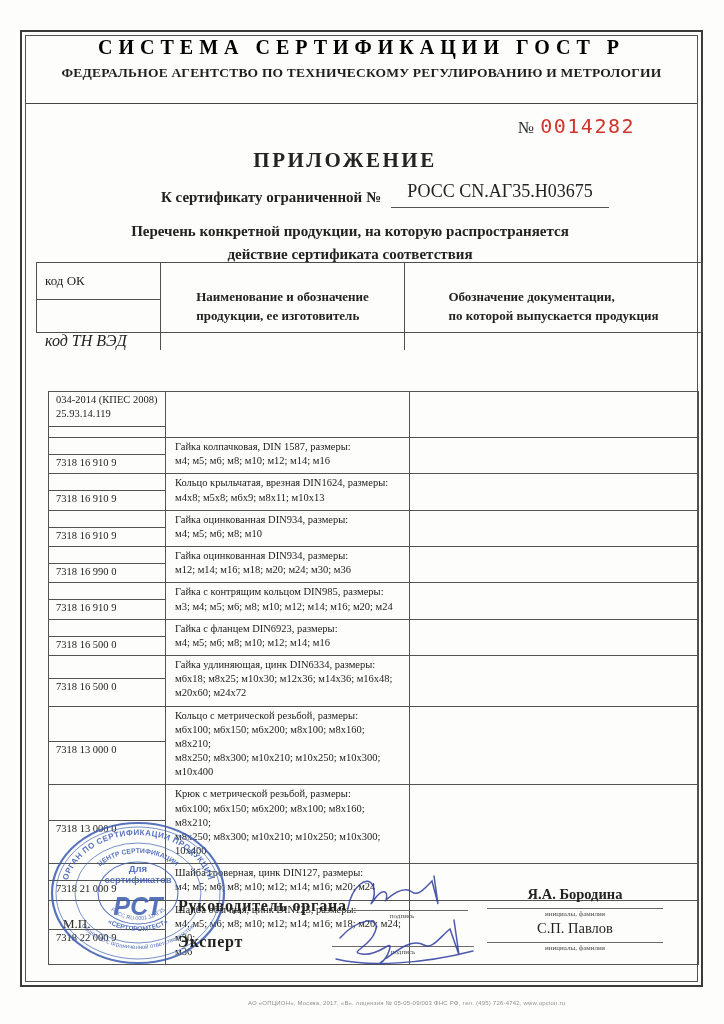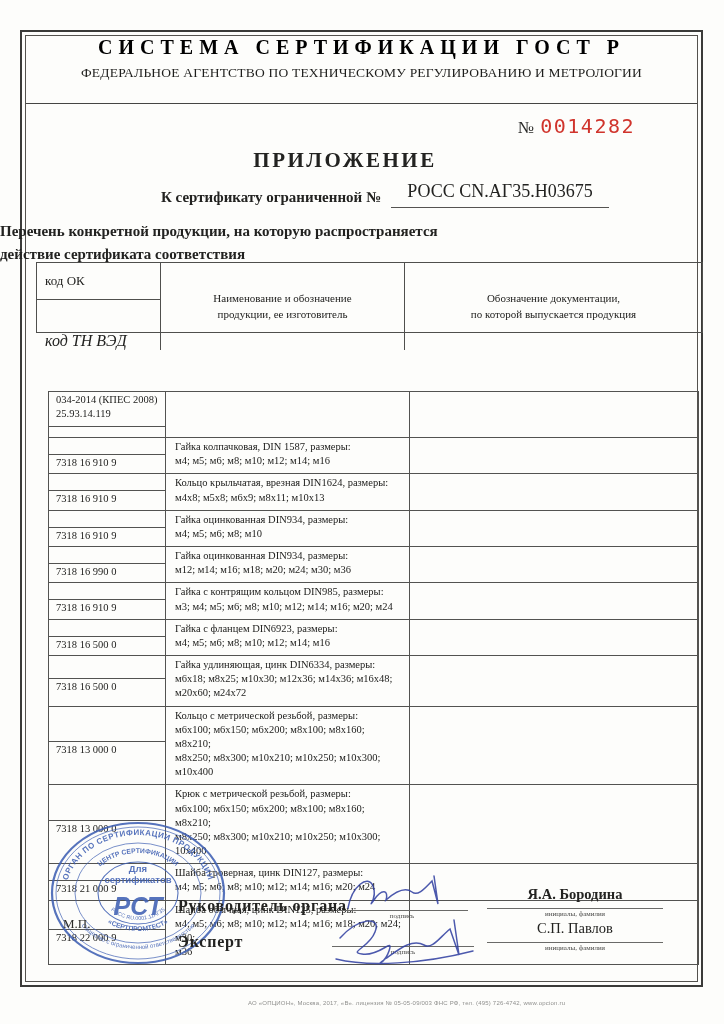--- a/index.html
+++ b/index.html
@@ -7,39 +7,39 @@
     width:724px;height:1024px;position:relative;background:#fdfdfb;
     font-family:"Liberation Serif", serif;color:#222220;overflow:hidden;
   }
   .abs{position:absolute;}
   
   .frame{left:20px;top:30px;width:679px;height:953px;border:2.5px solid #3b3b39;}
   .frame-inner{position:absolute;left:3px;top:3px;right:3px;bottom:3px;border:1px solid#54524e;pointer-events:none;}
   
   .header-band{left:26px;top:36px;width:671px;height:67px;border-bottom:1.5px solid #454543;text-align:center;}
   .sys-title{font-weight:bold;font-size:20px;letter-spacing:6px;color:#000000;}
-  .agency{margin-top:6px;font-weight:normal;font-size:13.5px;letter-spacing:0.2px;color:#1e1e1c;}
+  .agency{margin-top:6px;font-weight:bold;font-size:13.5px;letter-spacing:0.2px;color:#1e1e1c;}
   
   .number-line{left:518px;top:114px;display:flex;align-items:baseline;gap:6px;}
   .num-sign{font-size:17px;color:#2a2a28;}
   .num-digits{font-family:"DejaVu Sans Mono", monospace;font-size:20px;letter-spacing:1.5px;color:#d0342c;}
   
   .appendix{left:0;top:148px;width:690px;text-align:center;font-weight:bold;font-size:21px;letter-spacing:2.5px;color:#232321;}
   .cert-line{left:0;top:186px;width:770px;display:flex;justify-content:center;align-items:baseline;}
   .cert-label{font-weight:bold;font-size:15px;}
   .cert-num-u{margin-left:10px;border-bottom:1.1px solid #555351;min-width:218px;text-align:center;}
   .cert-num-u span{position:relative;top:-5px;font-size:18px;}
-  .subtitle{left:0;top:220px;width:700px;font-weight:bold;font-size:15px;line-height:1.5;white-space:pre-line;}
+  .subtitle{left:0;top:220px;width:700px;text-align:center;font-weight:bold;font-size:15px;line-height:1.5;white-space:pre-line;}
   
   .thead{left:36px;top:262px;width:665px;height:69px;border:1.2px solid #4f4f4d;display:grid;grid-template-columns:124px 244px 1fr;}
   .th-c1{border-right:1px solid #4f4f4d;display:flex;flex-direction:column;gap:32px;}
   .th-c1-top{height:36px;border-bottom:1px solid #4f4f4d;display:flex;align-items:center;padding-left:8px;font-size:13px;}
   .th-c1-bot{flex:1;display:flex;align-items:center;padding-left:8px;font-size:16px;font-style:italic;}
   .th-c2{border-right:1px solid #4f4f4d;}
-  .th-c2,.th-c3{display:flex;align-items:center;justify-content:center;text-align:center;font-weight:normal;font-size:11px;line-height:1.45;white-space:pre-line;}
+  .th-c2,.th-c3{display:flex;align-items:center;justify-content:center;text-align:left;font-weight:bold;font-size:13px;line-height:1.45;white-space:pre-line;}
   
   .data-table{left:48px;top:391px;width:651px;border-collapse:collapse;table-layout:fixed;}
   .data-table td{border:1px solid #535351;font-size:10.5px;line-height:1.35;vertical-align:top;white-space:pre-line;}
   td.c1{padding:1px 4px 0 7px;}
   td.c2{padding:2px 8px 5px 9px;}
   td.c3{padding:0;}
   tr.tt td.c1{height:14px;}
   tr.tb td.c1{height:16px;}
   tr.tt3 td.c1{height:19px;}
   tr.tb3 td.c1{height:24px;}

